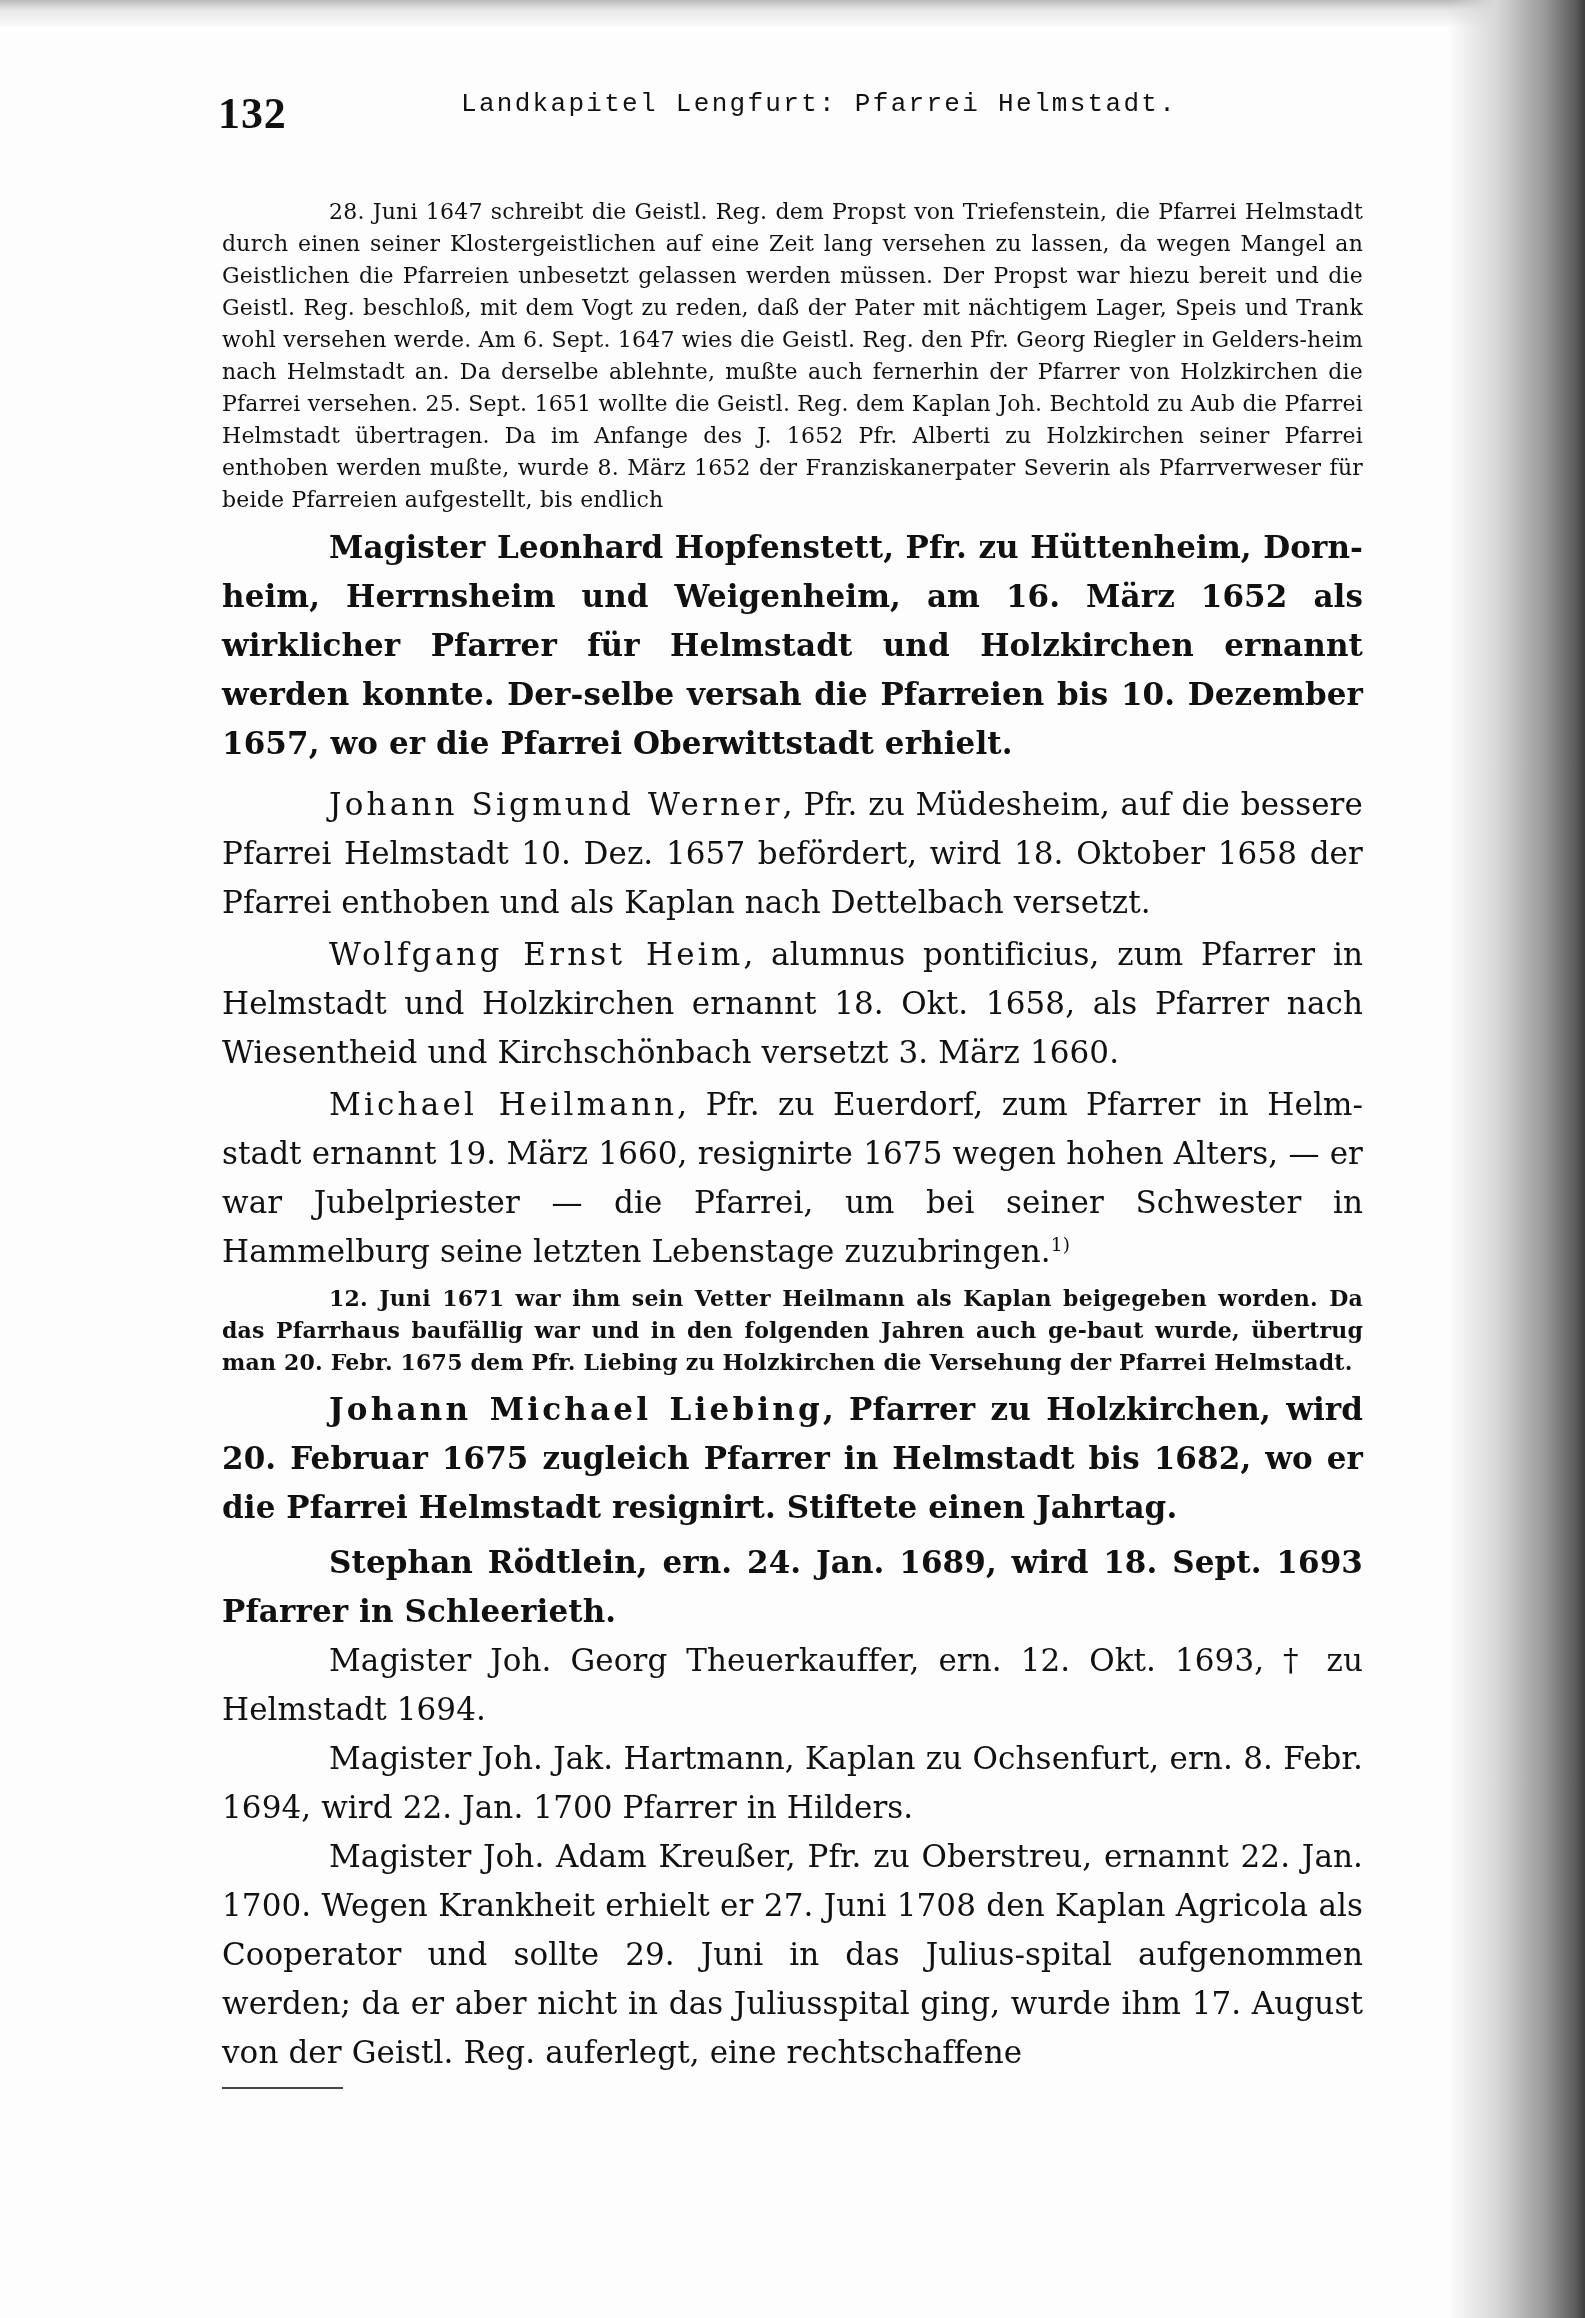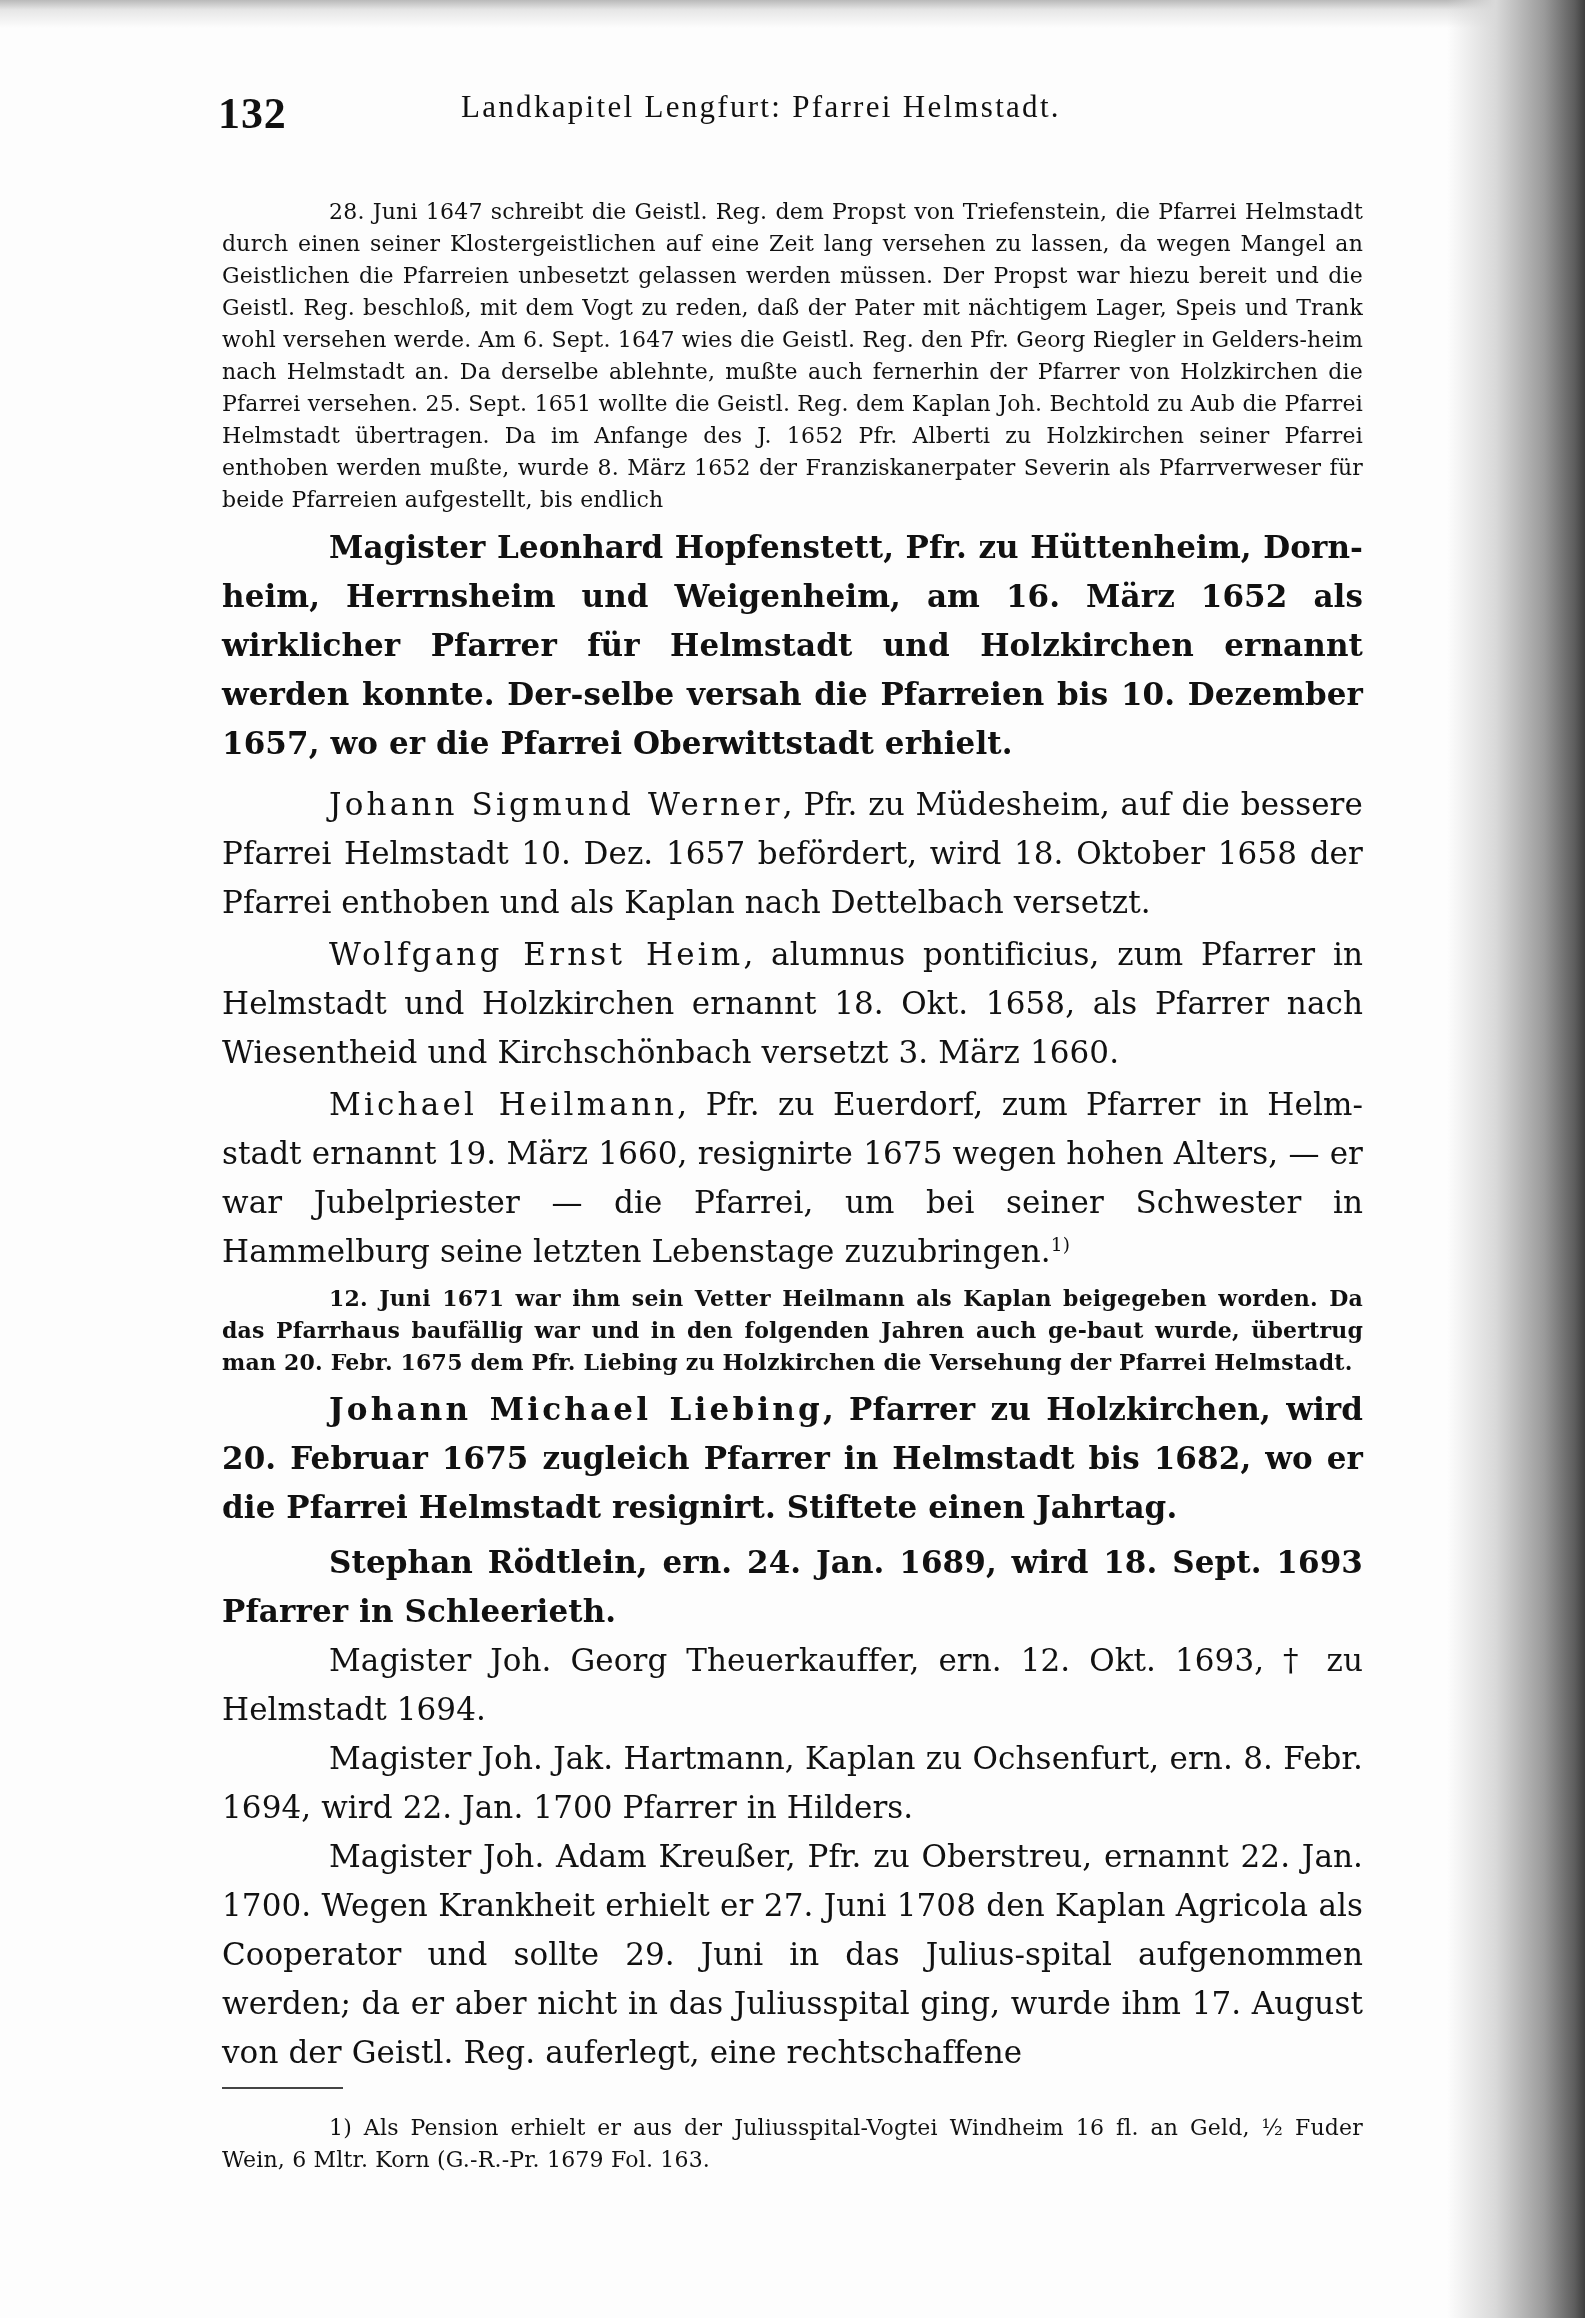--- a/index.html
+++ b/index.html
@@ -23,22 +23,22 @@
       background: linear-gradient(to right, rgba(255,255,255,0) 0%, #d9d9d9 35%, #9a9a9a 70%, #5d5d5d 92%, #3a3a3a 100%);
     }
     .header {
       position: absolute; left: 211px; top: 88px; width: 1206px; height: 60px;
     }
     .page-number {
       position: absolute; left: 7px; top: 0; font-size: 44px; font-weight: bold;
       font-family: "Liberation Serif", serif; letter-spacing: 0.9px;
     }
     .running-head {
-      position: absolute; left: 250px; top: 0.9px; font-size: 31px; letter-spacing: 2.3px;
-      font-family: Liberation Serif, serif;
+      position: absolute; left: 250px; top: 0.9px; font-size: 26px; letter-spacing: 2.3px;
+      font-family: Liberation Mono, monospace;
     }
     .text-block {
       position: absolute; left: 222px; top: 196px; width: 1141px;
     }
     p { margin: 0; text-align: justify; text-align-last: left; }
     .small {
       font-size: 22px; line-height: 32px; letter-spacing: 0.2px;
     }
     .large {
       font-size: 31px; line-height: 49px; letter-spacing: 0.1px;
@@ -111,20 +111,14 @@
       <span>Magister Joh. Jak. Hartmann</span><span>, Kaplan zu Ochsenfurt, ern. 8. Febr. 1694, wird 22. Jan. 1700 Pfarrer in Hilders.</span>
     </p>
 
     <p class="large indent">
       <span>Magister Joh. Adam Kreußer</span><span>, Pfr. zu Oberstreu, ernannt 22. Jan. 1700. Wegen Krankheit erhielt er 27. Juni 1708 den Kaplan Agricola als Cooperator und sollte 29. Juni in das Julius-spital aufgenommen werden; da er aber nicht in das Juliusspital ging, wurde ihm 17. August von der Geistl. Reg. auferlegt, eine rechtschaffene</span>
     </p>
   </div>
 
   <div class="footnote-rule"></div>
 
-  <div class="footnote">
-    <p class="small indent">
-      <span>1)</span>
-      <span>Als Pension erhielt er aus der Juliusspital-Vogtei Windheim 16 fl. an Geld, ½ Fuder Wein, 6 Mltr. Korn (G.-R.-Pr. 1679 Fol. 163.</span>
-    </p>
-  </div>
 </div>
 
 
 </body></html>

